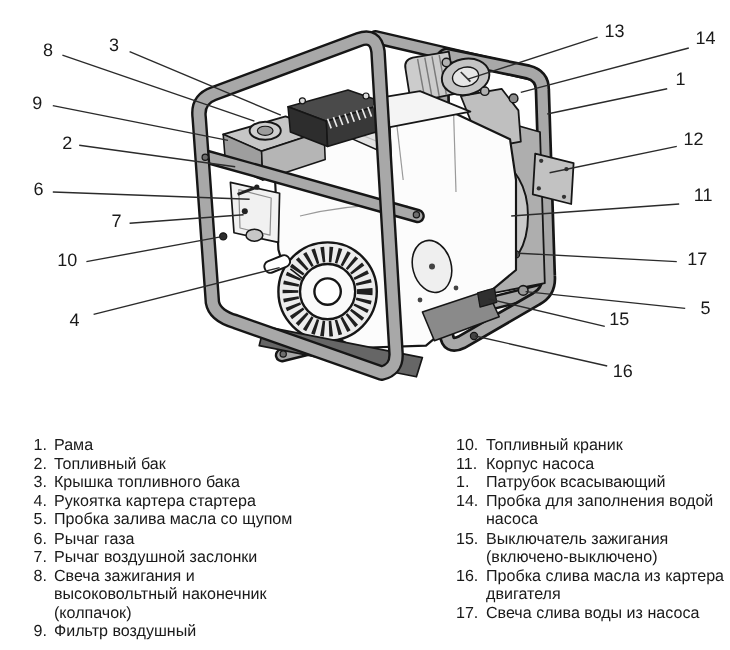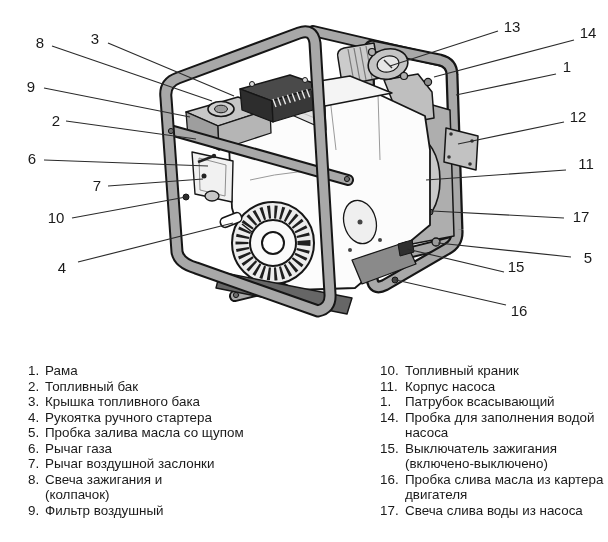--- a/index.html
+++ b/index.html
@@ -183,40 +183,44 @@
         <div class="legend-row">
           <span class="num">2.</span>
           <span class="txt">Топливный бак</span>
         </div>
         <div class="legend-row">
           <span class="num">3.</span>
           <span class="txt">Крышка топливного бака</span>
         </div>
         <div class="legend-row">
           <span class="num">4.</span>
-          <span class="txt">Рукоятка ручного стартера</span>
+          <span class="txt">Рукоятка картера стартера</span>
         </div>
         <div class="legend-row">
           <span class="num">5.</span>
           <span class="txt">Пробка залива масла со щупом</span>
         </div>
         <div class="legend-row">
           <span class="num">6.</span>
           <span class="txt">Рычаг газа</span>
         </div>
         <div class="legend-row">
           <span class="num">7.</span>
           <span class="txt">Рычаг воздушной заслонки</span>
         </div>
         <div class="legend-row">
           <span class="num">8.</span>
           <span class="txt">Свеча зажигания и</span>
         </div>
         <div class="legend-row">
           <span class="num"></span>
+          <span class="txt">высоковольтный наконечник</span>
+        </div>
+        <div class="legend-row">
+          <span class="num"></span>
           <span class="txt">(колпачок)</span>
         </div>
         <div class="legend-row">
           <span class="num">9.</span>
           <span class="txt">Фильтр воздушный</span>
         </div>
       </div>
     <div class="legend-col right">
         <div class="legend-row">
           <span class="num">10.</span>

